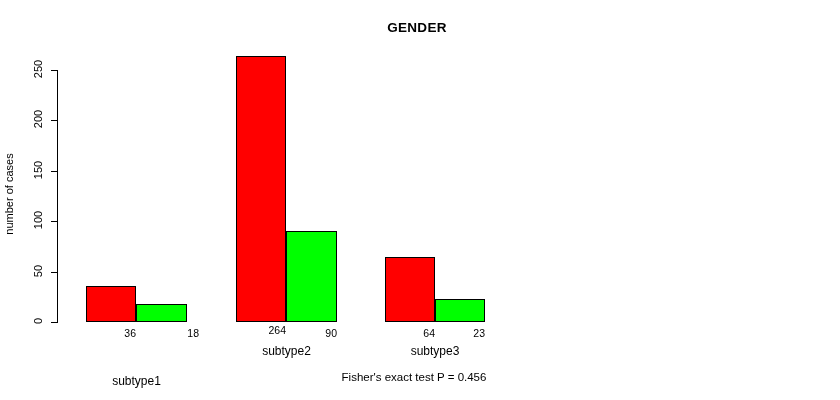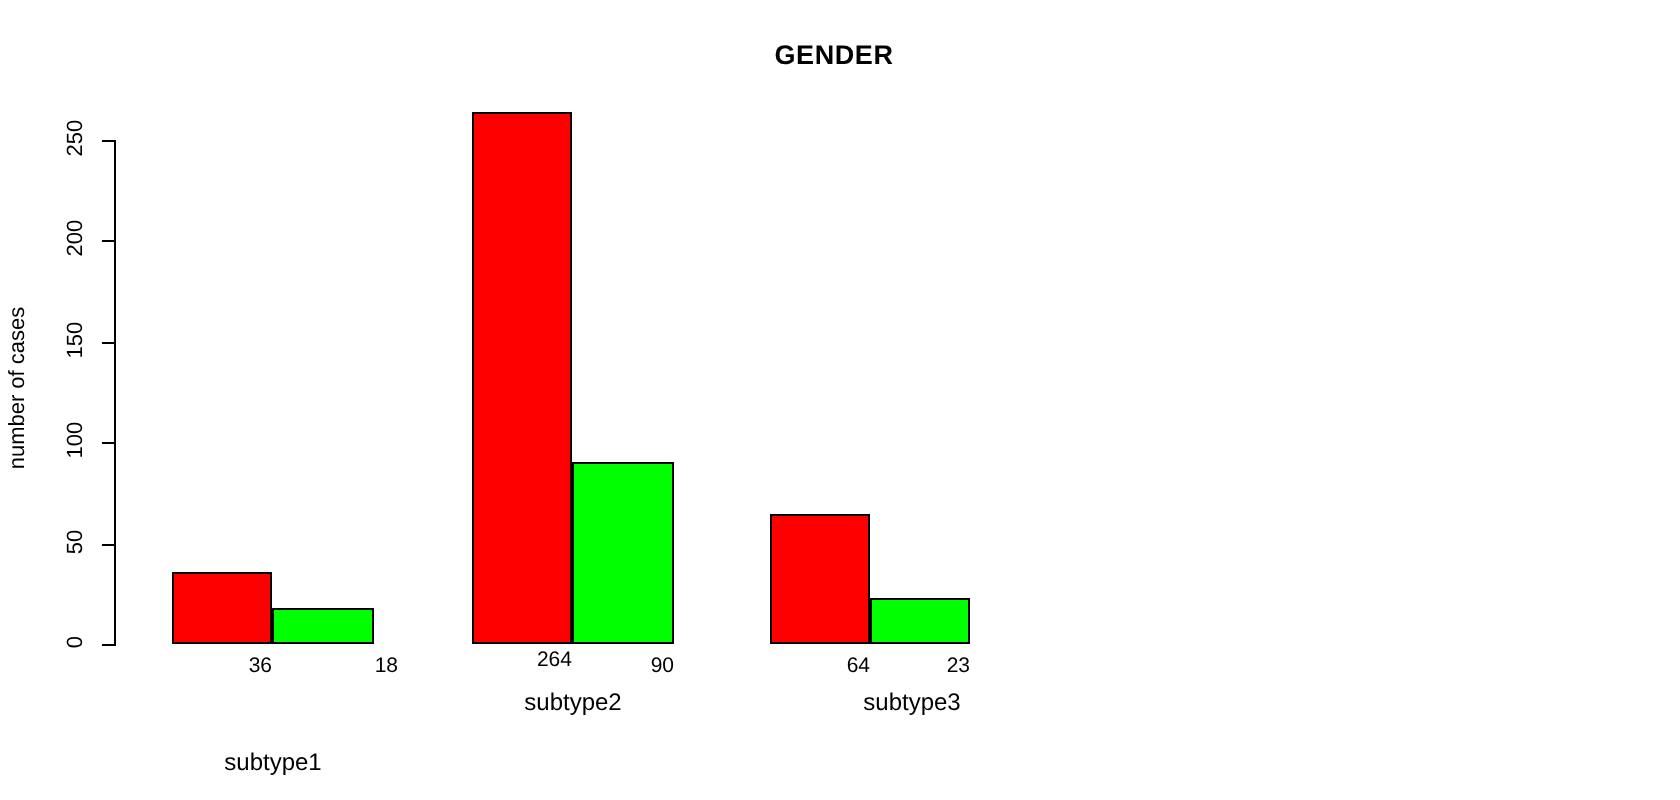--- a/index.html
+++ b/index.html
@@ -156,18 +156,21 @@
       <div class="bar" style="left: 286px; width: 51px; top: 231.28px; height: 90.72px; background: rgb(0, 255, 0);"></div>
       <div class="bar-value" style="left: 286px; width: 51px; top: 327px;">90</div>
       <div class="bar" style="left: 385px; width: 50px; top: 257.488px; height: 64.512px; background: rgb(255, 0, 0);"></div>
       <div class="bar-value" style="left: 385px; width: 50px; top: 327px;">64</div>
       <div class="bar" style="left: 435px; width: 50px; top: 298.816px; height: 23.184px; background: rgb(0, 255, 0);"></div>
       <div class="bar-value" style="left: 435px; width: 50px; top: 327px;">23</div>
     </div>
   <div id="group-labels">
       <div class="group-label" style="left: 86px; width: 101px; top: 344px; margin-top: 30px;">subtype1</div>
       <div class="group-label" style="left: 236px; width: 101px; top: 344px;">subtype2</div>
-      <div class="group-label" style="left: 406px; width: 100px; top: 344px;">subtype3</div>
+      <div class="group-label" style="left: 385px; width: 100px; top: 344px;">subtype3</div>
     </div>
 
 
+  <div class="footer-note">
+    <span>Fisher's exact test P = 0.456</span>
+  </div>
 
 </div>
 
 </body></html>

